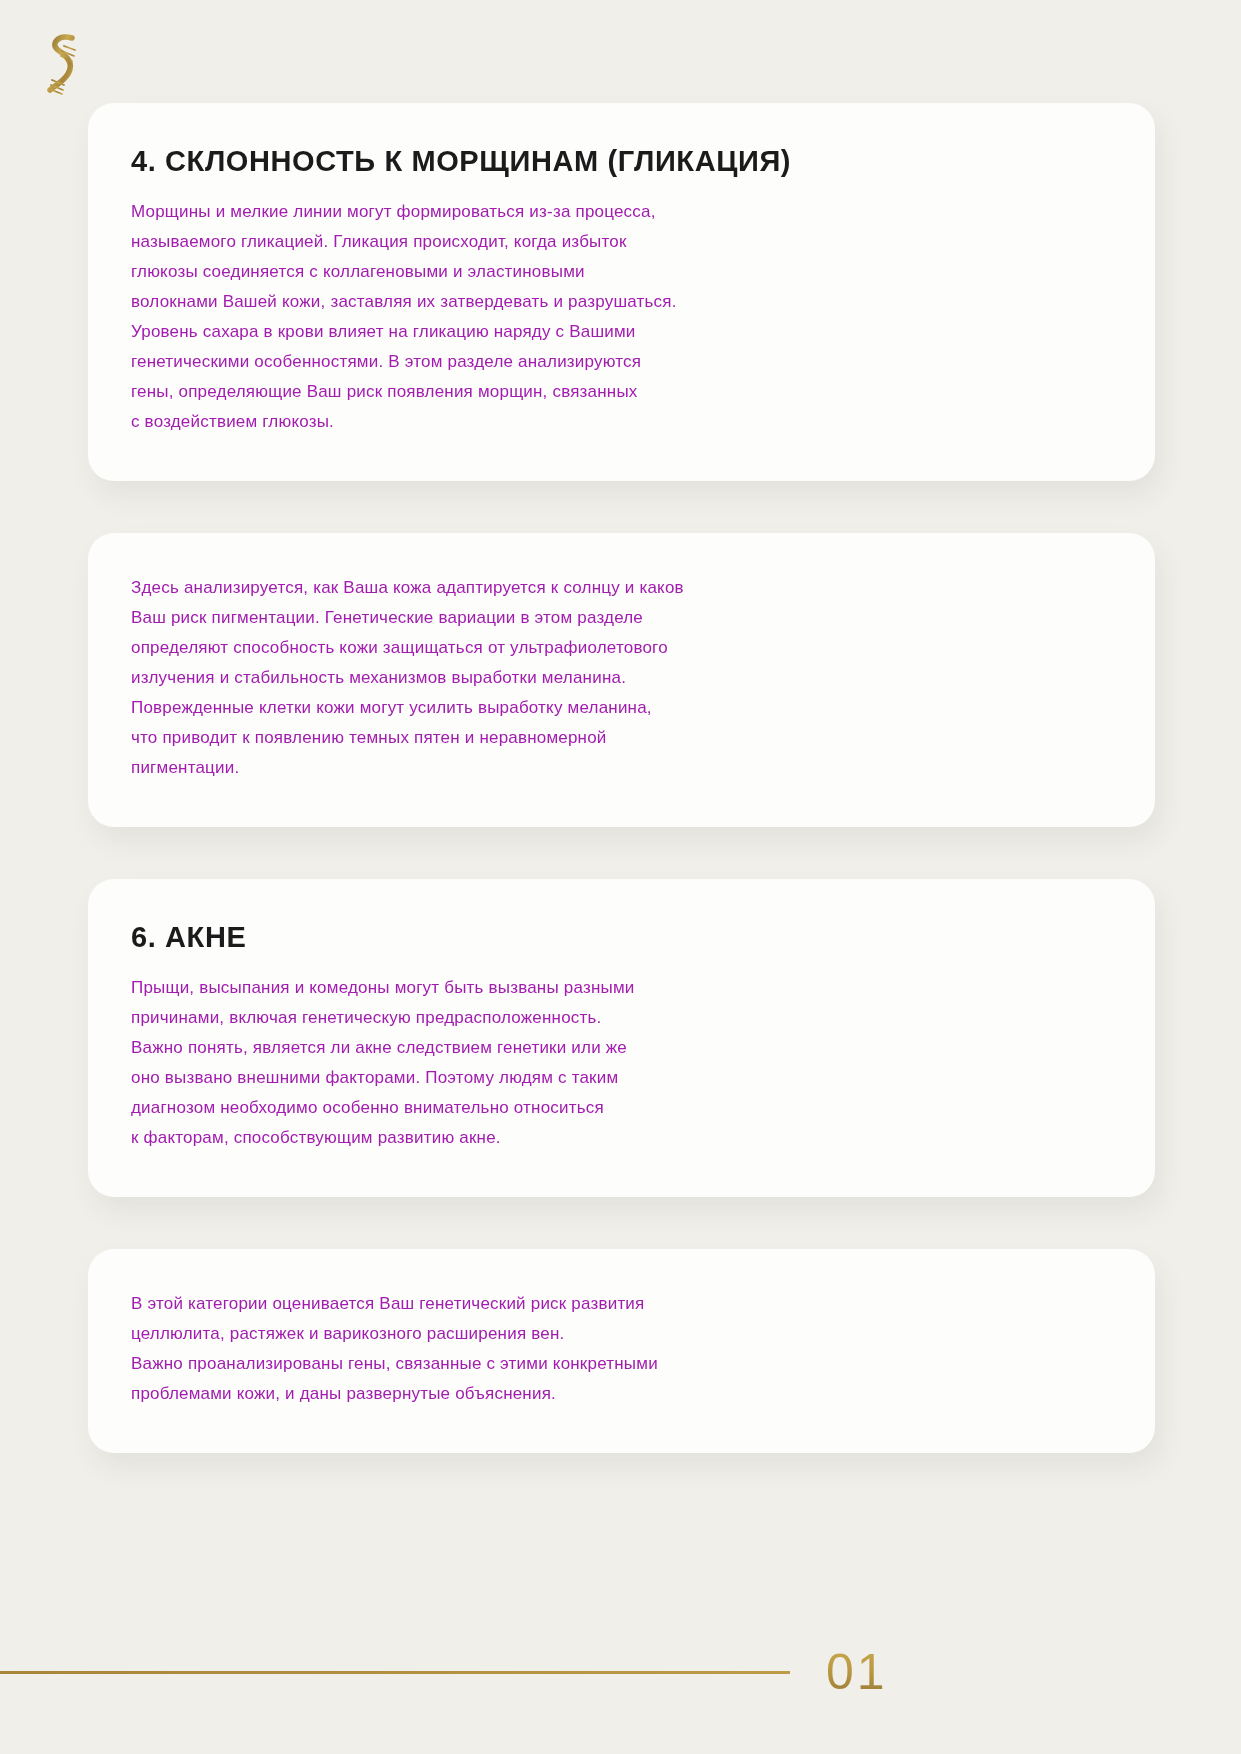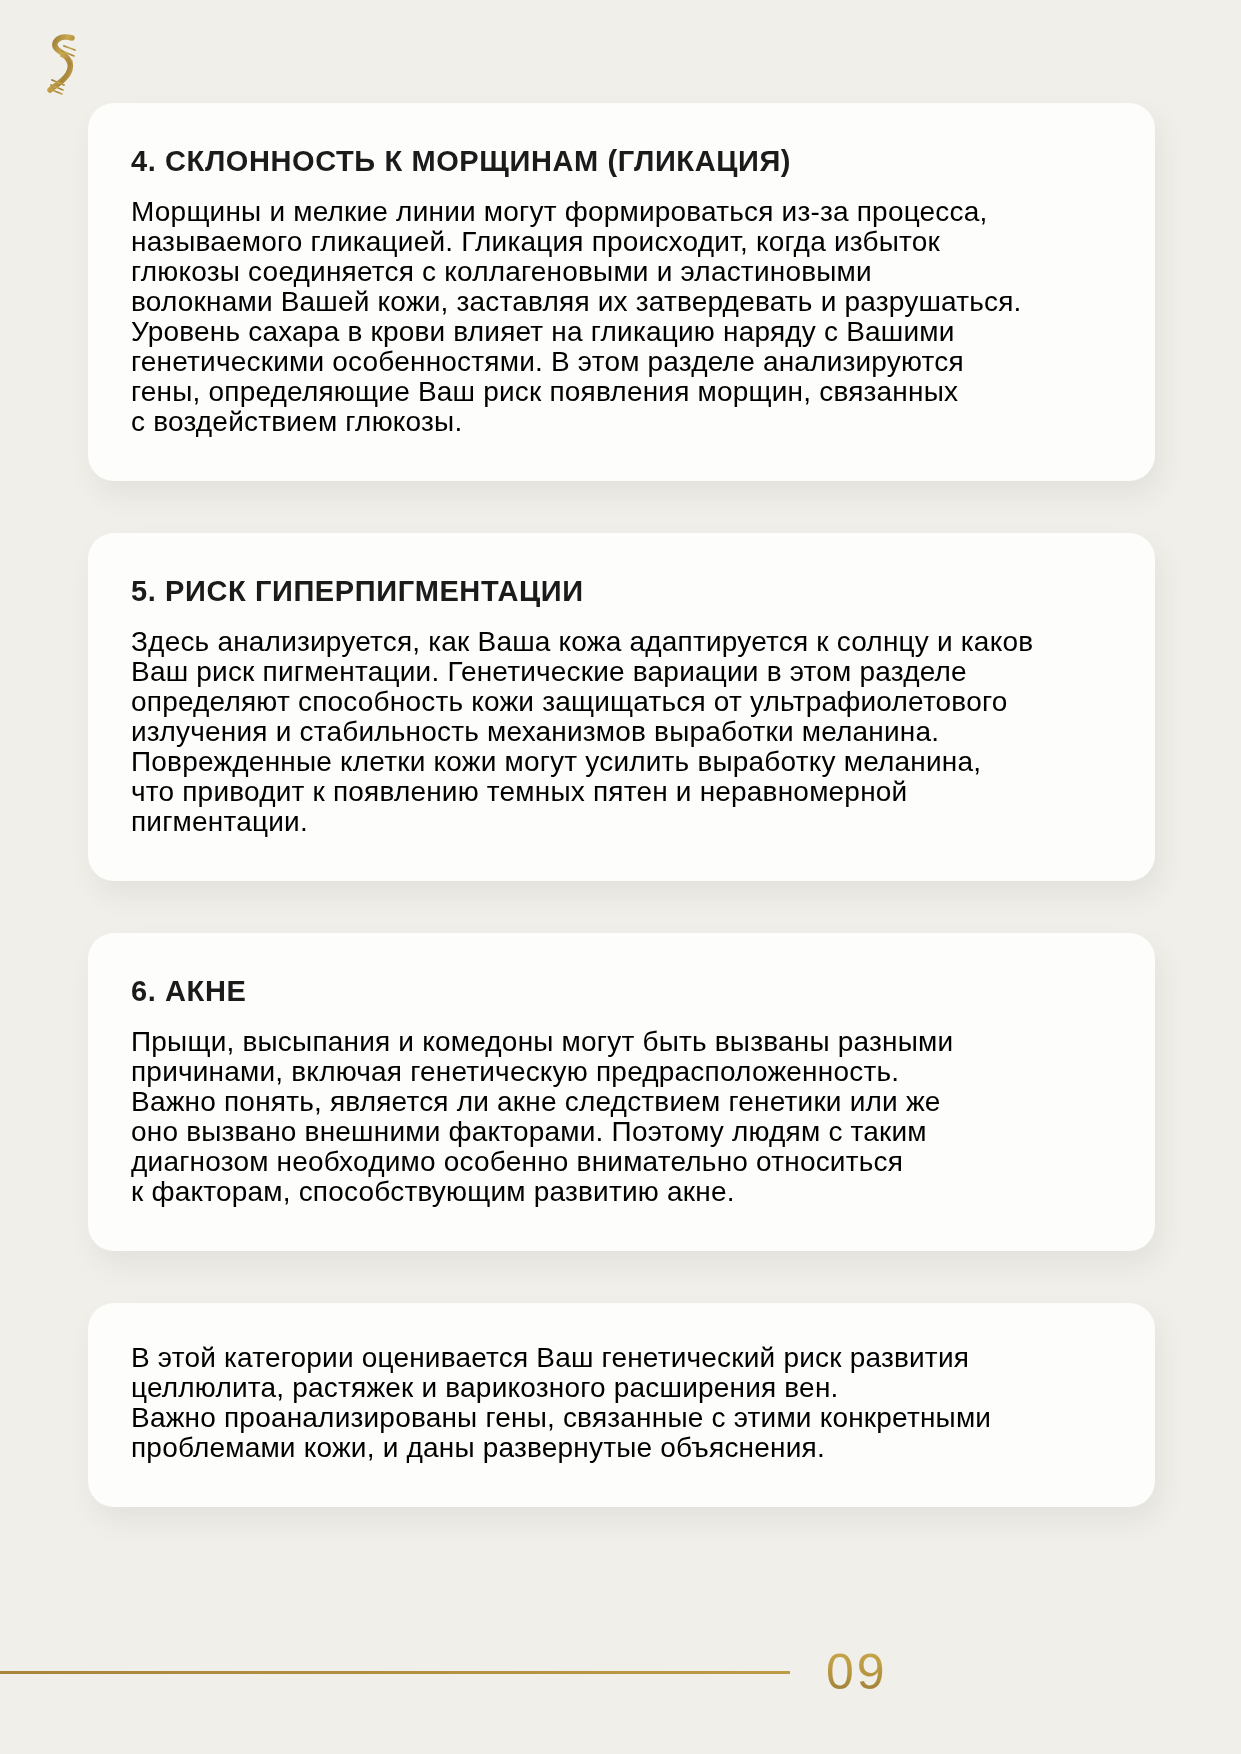--- a/index.html
+++ b/index.html
@@ -39,24 +39,24 @@
     margin: 0 0 18px 0;
     font-size: 29px;
     line-height: 36px;
     font-weight: 700;
     letter-spacing: 0.6px;
     color: #1B1B1B;
     text-transform: uppercase;
   }
   .card p {
     margin: 0;
-    font-size: 28px;
+    font-size: 17px;
     line-height: 30px;
     letter-spacing: 0.2px;
-    color: #000000;
+    color: #a21caf;
     white-space: pre-line;
   }
   .footer {
     position: absolute;
     top: 1642px;
     left: 0;
     width: 1241px;
     height: 60px;
     display: flex;
     align-items: center;
@@ -103,21 +103,20 @@
 называемого гликацией. Гликация происходит, когда избыток
 глюкозы соединяется с коллагеновыми и эластиновыми
 волокнами Вашей кожи, заставляя их затвердевать и разрушаться.
 Уровень сахара в крови влияет на гликацию наряду с Вашими
 генетическими особенностями. В этом разделе анализируются
 гены, определяющие Ваш риск появления морщин, связанных
 с воздействием глюкозы.</p>
   </section>
 
   <section class="card">
-    <h2>5. РИСК ГИПЕРПИГМЕНТАЦИИ</h2>
     <p>Здесь анализируется, как Ваша кожа адаптируется к солнцу и каков
 Ваш риск пигментации. Генетические вариации в этом разделе
 определяют способность кожи защищаться от ультрафиолетового
 излучения и стабильность механизмов выработки меланина.
 Поврежденные клетки кожи могут усилить выработку меланина,
 что приводит к появлению темных пятен и неравномерной
 пигментации.</p>
   </section>
 
   <section class="card">
@@ -133,14 +132,14 @@
   <section class="card">
     <p>В этой категории оценивается Ваш генетический риск развития
 целлюлита, растяжек и варикозного расширения вен.
 Важно проанализированы гены, связанные с этими конкретными
 проблемами кожи, и даны развернутые объяснения.</p>
   </section>
 </main>
 
 <footer class="footer">
   <div class="footer-line"></div>
-  <span class="page-number">09</span>
+  <span class="page-number">01</span>
 </footer>
 
 </body></html>

